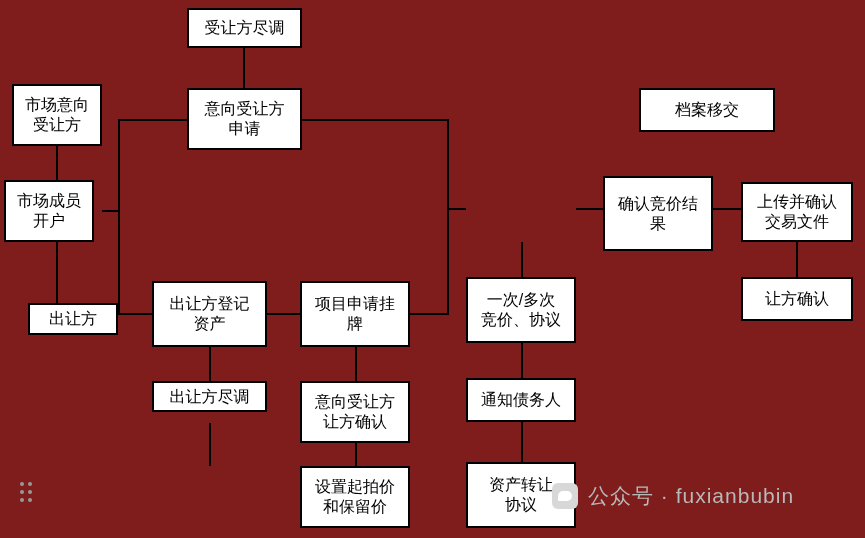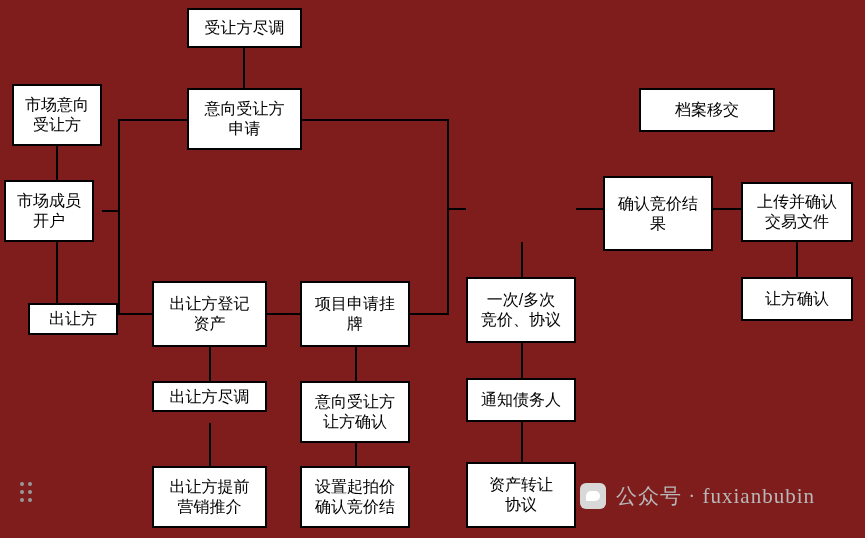--- a/index.html
+++ b/index.html
@@ -138,37 +138,35 @@
   <div class="node" style="left:4px; top:180px; width:90px; height:62px;">市场成员
 开户</div>
   <div class="node" style="left:28px; top:303px; width:90px; height:32px;">出让方</div>
   <div class="node" style="left:300px; top:281px; width:110px; height:66px;">项目申请挂
 牌</div>
   <div class="node" style="left:152px; top:281px; width:115px; height:66px;">出让方登记
 资产</div>
   <div class="node" style="left:152px; top:381px; width:115px; height:31px;">出让方尽调</div>
   <div class="node" style="left:300px; top:381px; width:110px; height:62px;">意向受让方
 让方确认</div>
-  <div class="node" style="left:152px; top:466px; width:115px; height:62px;">出让方提前
-营销推介</div>
   <div class="node" style="left:300px; top:466px; width:110px; height:62px;">设置起拍价
-确认竞价结</div>
+和保留价</div>
   <div class="node" style="left:603px; top:176px; width:110px; height:75px;">确认竞价结
 果</div>
   <div class="node" style="left:741px; top:182px; width:112px; height:60px;font-family:Liberation Serif, serif;">上传并确认
 交易文件</div>
   <div class="node" style="left:603px; top:88px; width:136px; height:44px;margin-left:36px;">档案移交</div>
   <div class="node" style="left:741px; top:277px; width:112px; height:44px;">让方确认</div>
   <div class="node" style="left:466px; top:277px; width:110px; height:66px;">一次/多次
 竞价、协议</div>
   <div class="node" style="left:466px; top:378px; width:110px; height:44px;">通知债务人</div>
   <div class="node" style="left:466px; top:462px; width:110px; height:66px;">资产转让
 协议</div>
 
-  <div class="watermark" style="left:580px; top:482px;font-family:Liberation Serif, serif;">
+  <div class="watermark" style="left:552px; top:482px;">
     <span class="wm-logo"></span>
     <span>公众号 · fuxianbubin</span>
   </div>
 
   <div class="dots-handle" style="left:20px; top:482px;">
     <i></i>
       <i></i>
       <i></i>
       <i></i>
       <i></i>

